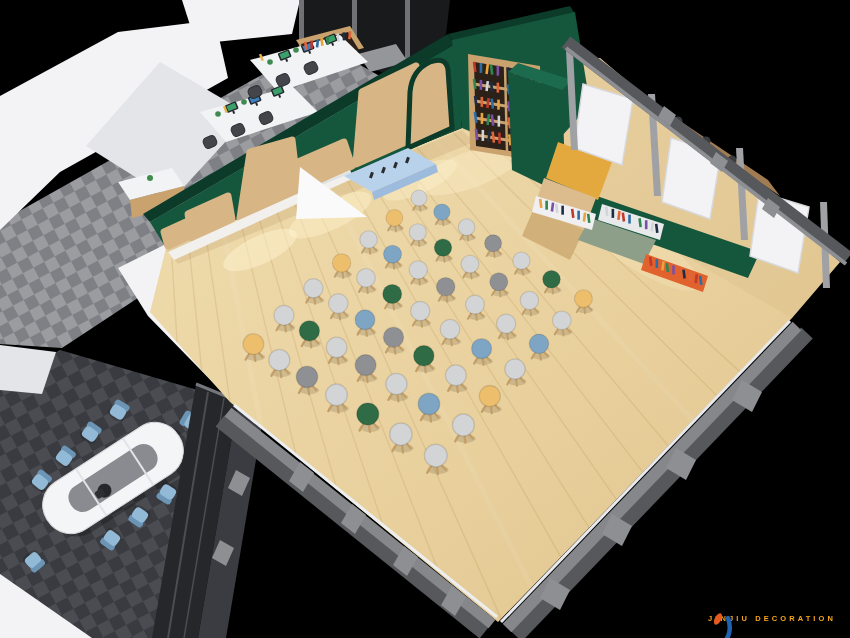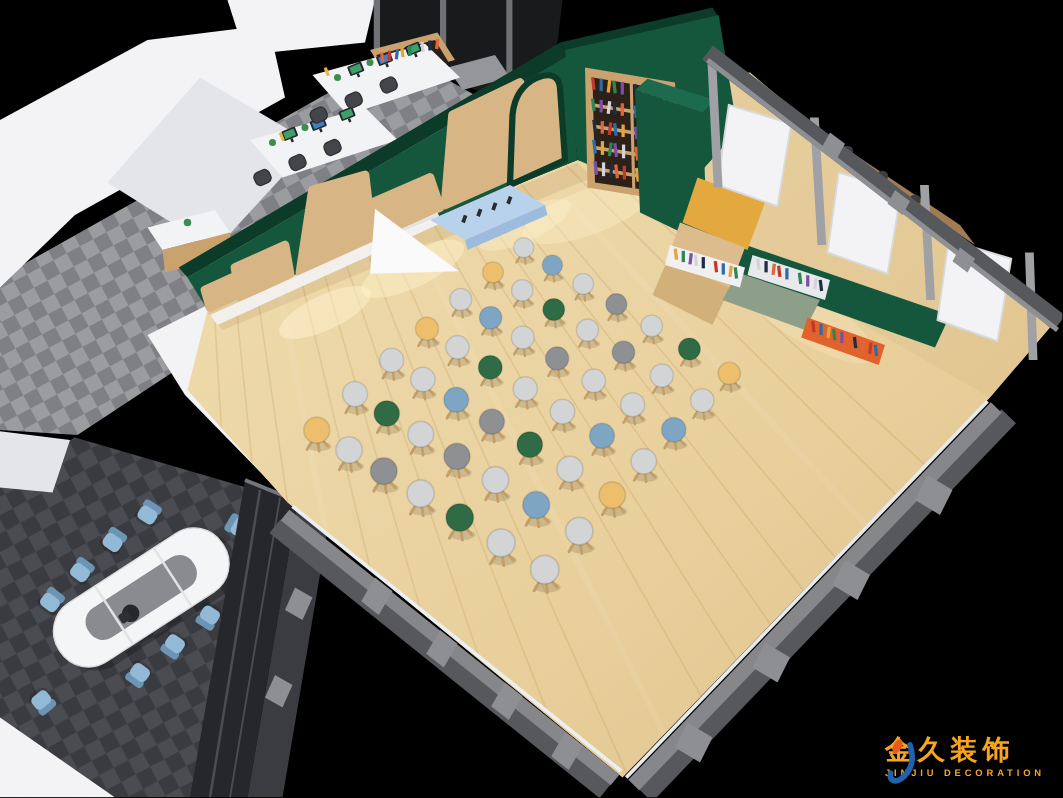--- a/index.html
+++ b/index.html
@@ -684,17 +684,16 @@
         </g>
       </g>
 </svg>
 
 <div class="logo">
   <svg width="30" height="44" viewBox="0 0 30 44">
     <path d="M20,7 C24,18 21,28 13,34 C8,37.5 3,35 4.5,29.5" fill="none" style="stroke:var(--logo_blue)" stroke-width="4.5" stroke-linecap="round"></path>
     <ellipse cx="10" cy="8" rx="3.2" ry="6.2" transform="rotate(28 10 8)" style="fill:var(--logo_flame)"></ellipse>
   </svg>
   <div class="logo-txt">
-    <span class="logo-cn">金久装饰</span>
     <span class="logo-en">JINJIU DECORATION</span>
   </div>
 </div>
 </div>
 
 </body></html>

